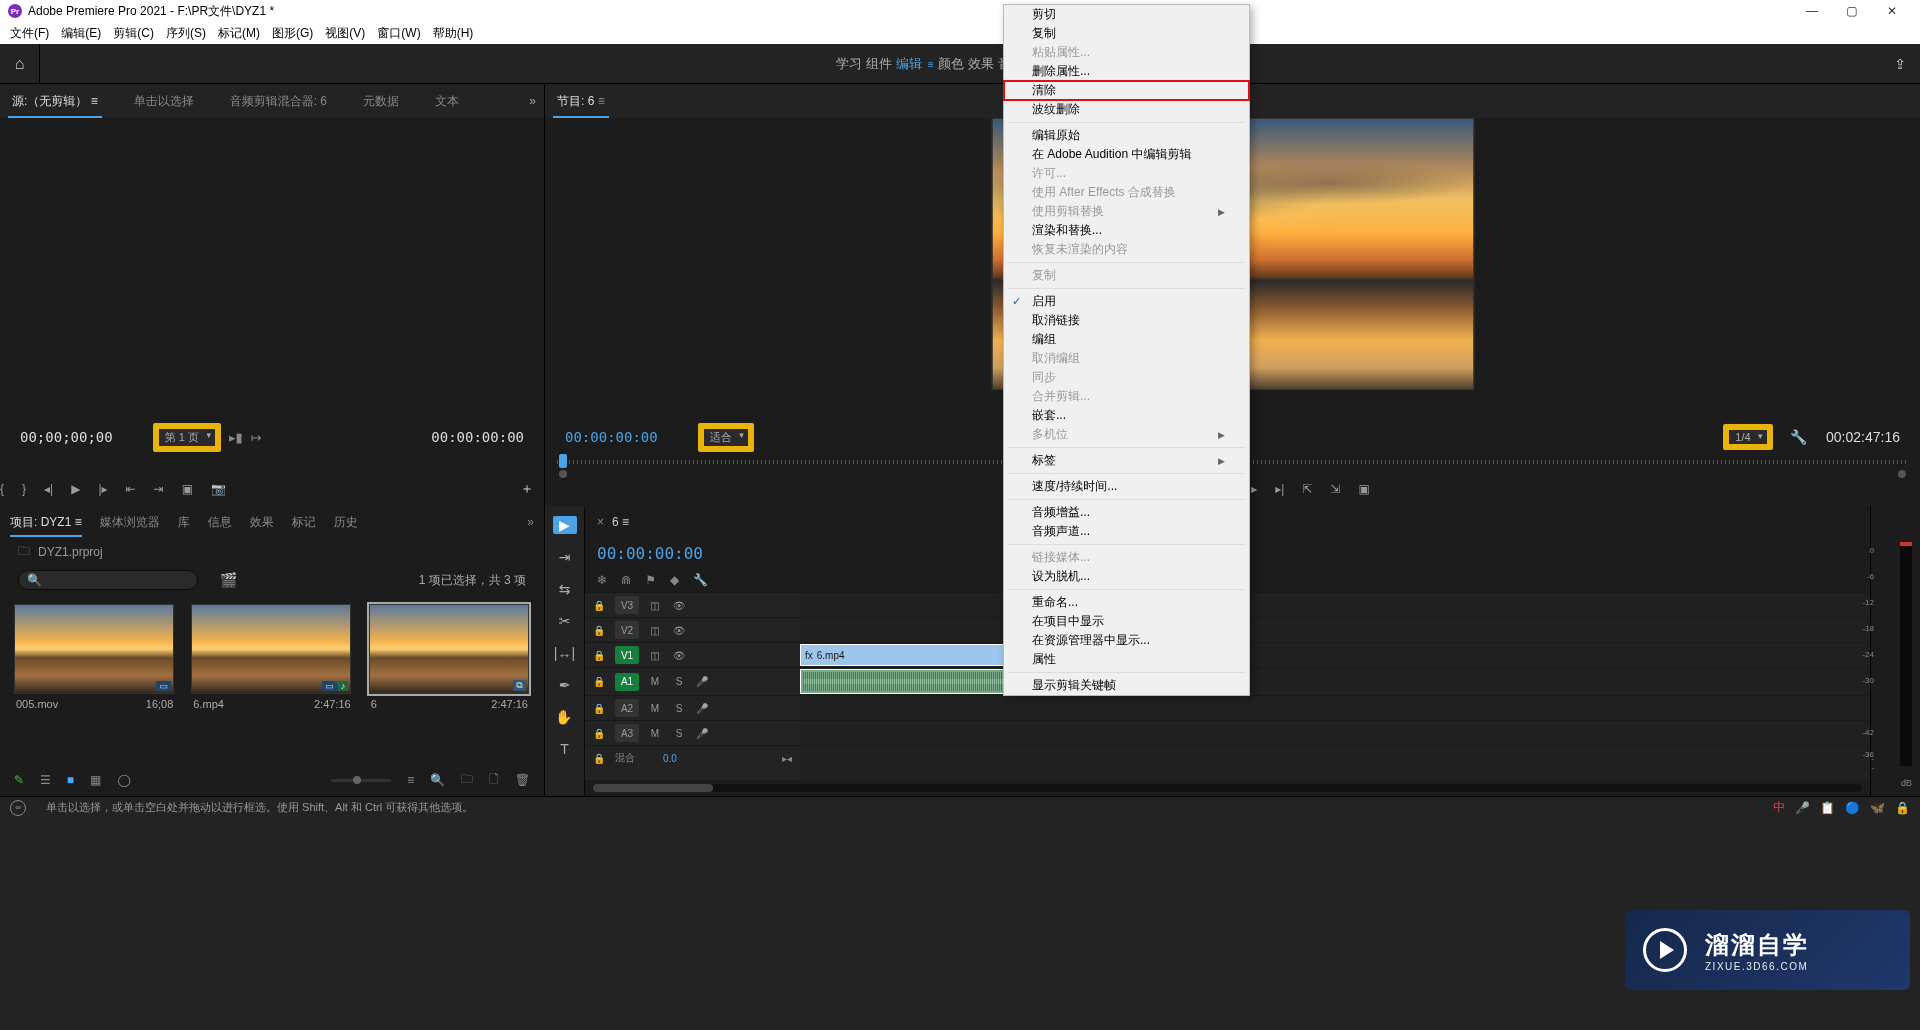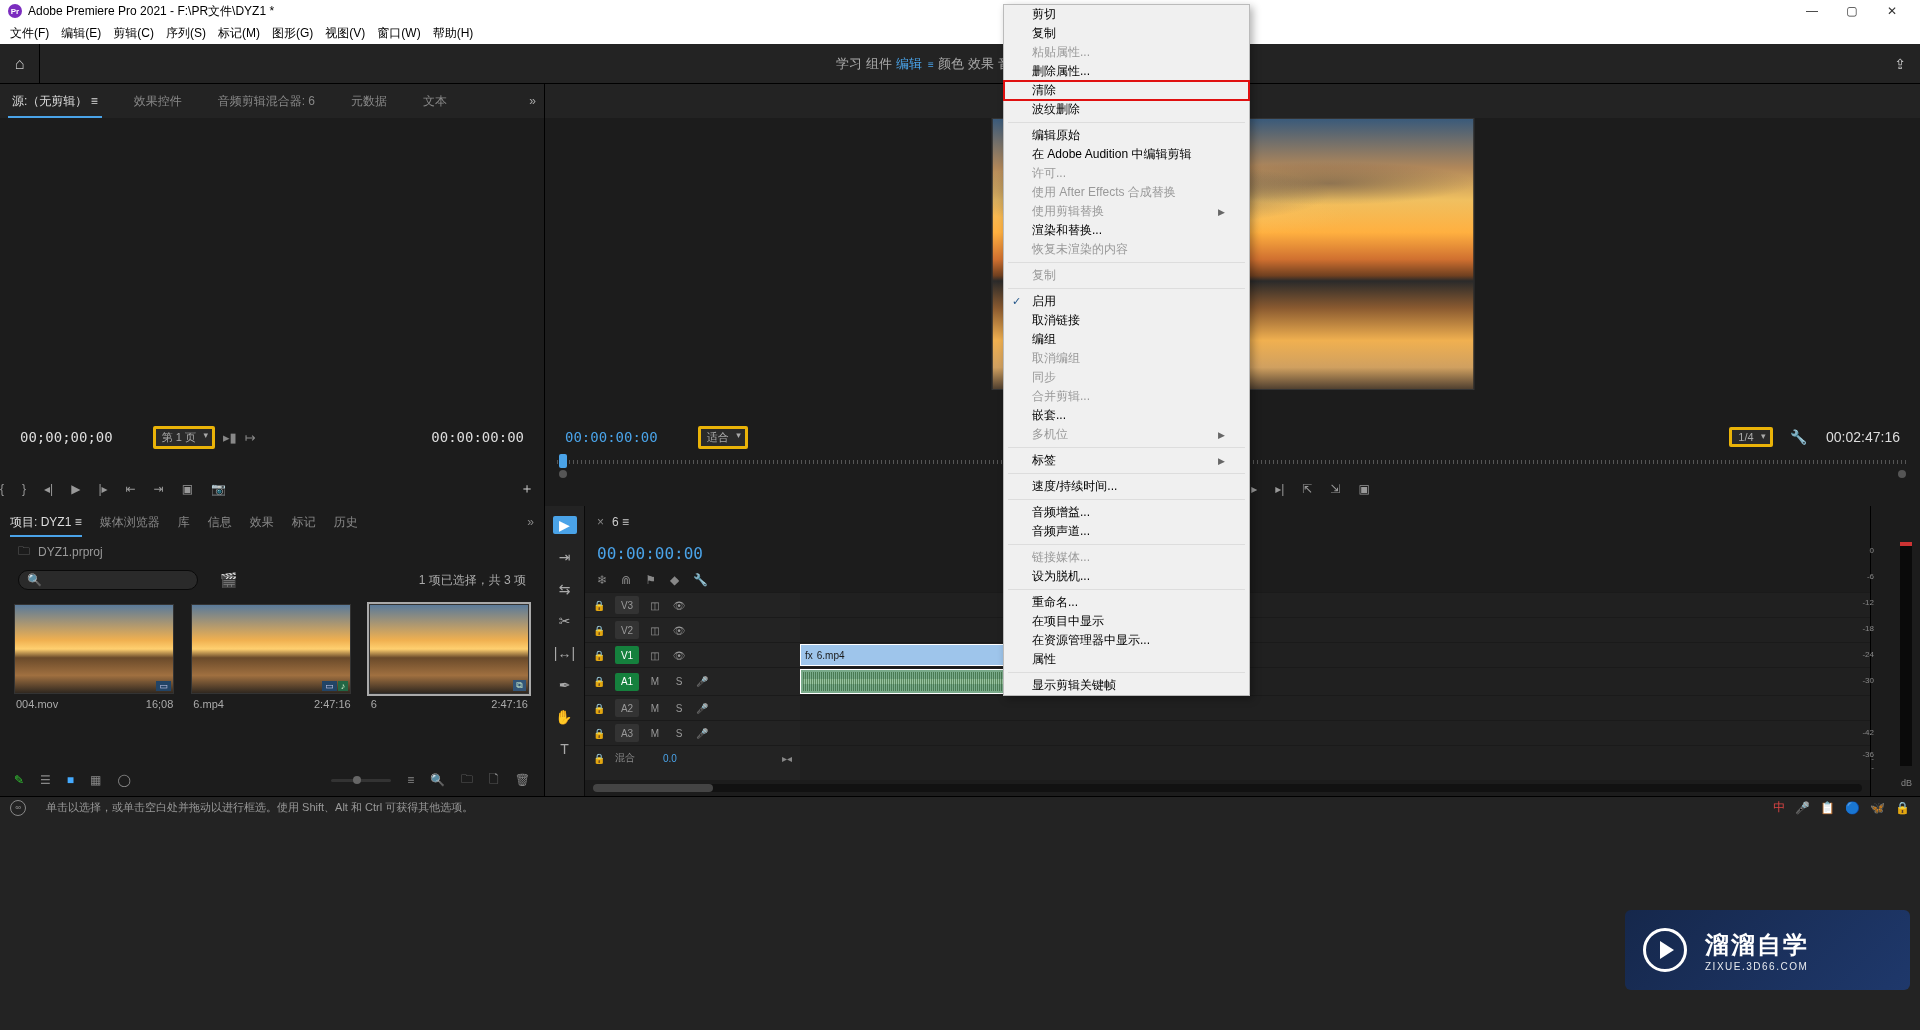--- a/index.html
+++ b/index.html
@@ -165,21 +165,21 @@
 .context-menu .cm-item .arrow { margin-left: auto; font-size: 9px; color: #666; }
 
 
 .watermark { position: absolute; right: 10px; bottom: 40px; width: 285px; height: 80px; background: linear-gradient(135deg, rgba(20,40,80,0.9), rgba(30,60,120,0.85)); border-radius: 6px; display: flex; align-items: center; padding: 0 18px; gap: 18px; z-index: 50; }
 .watermark .play-ico { width: 44px; height: 44px; border: 3px solid #fff; border-radius: 50%; display: flex; align-items: center; justify-content: center; }
 .watermark .play-ico::before { content: ""; border-left: 14px solid #fff; border-top: 9px solid transparent; border-bottom: 9px solid transparent; margin-left: 4px; }
 .watermark .txt { color: #fff; }
 .watermark .txt .big { font-size: 24px; font-weight: bold; letter-spacing: 2px; }
 .watermark .txt .small { font-size: 10px; letter-spacing: 1.5px; opacity: 0.9; }
 
-.dropdown { background: #2a2a2a; border: 3px solid #eab308; color: #aaa; padding: 1px 16px 1px 6px; font-size: 11px; position: relative; border-radius: 2px; }
+.dropdown { background: #2a2a2a; border: 6px solid #eab308; color: #aaa; padding: 1px 16px 1px 6px; font-size: 11px; position: relative; border-radius: 2px; }
 .dropdown::after { content: "▾"; position: absolute; right: 4px; font-size: 9px; }
 .wrench { color: #aaa; margin: 0 8px; }
 </style>
 </head>
 <body>
 
 <div class="title-bar">
   <div class="app-icon">Pr</div>
   <div>Adobe Premiere Pro 2021 - F:\PR文件\DYZ1 *</div>
   <div class="spacer"></div>
@@ -211,26 +211,31 @@
       <div class="ws-tab">音频</div>
       <div class="ws-tab">图形</div>
       <div class="ws-tab">字幕</div>
     </div>
   <div class="share-icon">⇪</div>
 </div>
 
 <div class="panel-row1">
   <div class="panel-tabs" style="width:545px;border-right:1px solid #000;" id="source-tabs">
       <div class="tab active-u">源:（无剪辑） ≡</div>
-      <div class="tab">效果控件</div>
+      <div class="tab">单击以选择</div>
       <div class="tab">音频剪辑混合器: 6</div>
       <div class="tab">元数据</div>
       <div class="tab">文本</div>
       <div class="more">»</div>
     </div>
+  <div class="panel-tabs" style="flex:1;">
+    <div class="tab active-u">
+      <span>节目: 6</span> <span style="color:#888;">≡</span>
+    </div>
+  </div>
 </div>
 
 <div class="main-area">
   <div class="source-panel">
     <div class="panel-content"></div>
     <div class="tc-row">
       <span class="tc-left white">00;00;00;00</span>
       <span class="tc-mid">
           <span class="dropdown">第 1 页</span>
         <span style="color:#888;">▸▮</span>
@@ -310,21 +315,21 @@
       <div class="proj-search">🔍</div>
       <span class="clapper">🎬</span>
       <span class="info">1 项已选择，共 3 项</span>
     </div>
     <div class="thumbs" id="thumbs">
         <div class="thumb-item">
           <div class="thumb-box">
             <div class="vid-icon">▭</div>
           </div>
           <div class="thumb-label">
-            <span>004.mov</span>
+            <span>005.mov</span>
             <span>16;08</span>
           </div>
         </div>
         <div class="thumb-item">
           <div class="thumb-box">
             <div class="both-icon">
               <span style="background:#246;color:#cce">▭</span>
               <span style="background:#264;color:#cec">♪</span>
             </div>
           </div>

